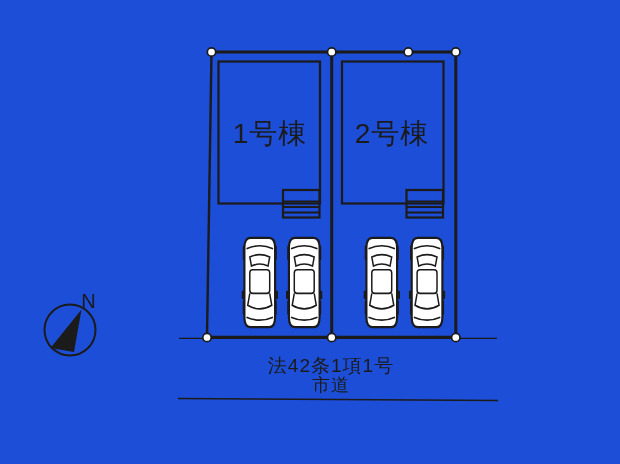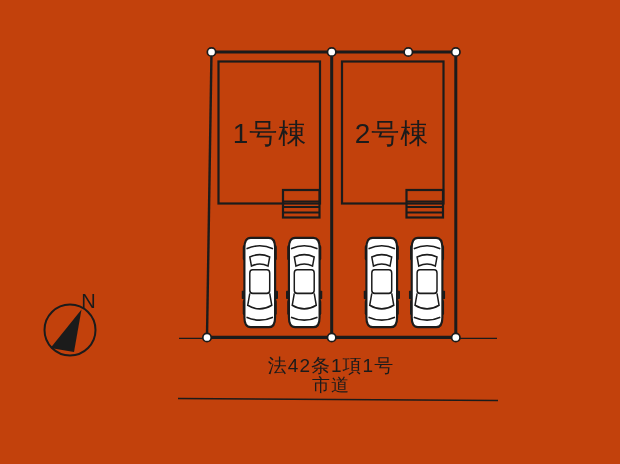--- a/index.html
+++ b/index.html
@@ -5,21 +5,21 @@
   html, body {
     margin: 0;
     padding: 0;
     background: #ffffff;
     font-family: "Liberation Sans", "DejaVu Sans", sans-serif;
   }
   .canvas {
     position: relative;
     width: 620px;
     height: 464px;
-    background: #c2410c;
+    background: #1d4ed8;
     overflow: hidden;
   }
   .canvas svg {
     position: absolute;
     left: 0;
     top: 0;
     display: block;
   }
   text {
     fill: #1b1b1b;

